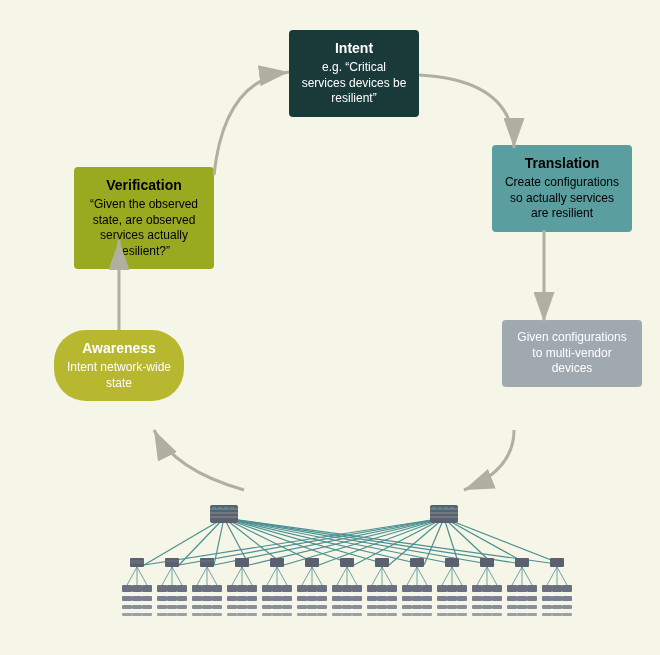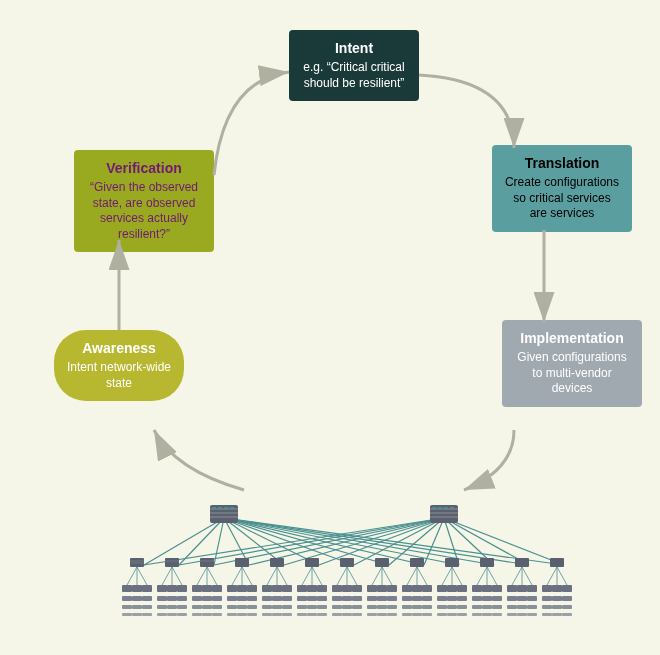--- a/index.html
+++ b/index.html
@@ -68,53 +68,52 @@
       color: white;
       width: 130px;
       top: 330px;
       left: 30px;
       border-radius: 32px;
     }
 
     
     .box-verification {
       background-color: #9aaa20;
-      color: #701a75;
+      color: #000000;
       width: 140px;
-      top: 150px;
+      top: 167px;
       left: 50px;
     }
 
     
     .arrows-svg {
       position: absolute;
       top: 0;
       left: 0;
       width: 660px;
       height: 655px;
       pointer-events: none;
     }
   </style>
 </head>
 <body>
 
 <div class="diagram-container">
 
   <div class="box box-intent">
     <div class="box-title">Intent</div>
-    <div class="box-body">e.g. “Critical critical should be resilient”</div>
+    <div class="box-body">e.g. “Critical services devices be resilient”</div>
   </div>
 
   <div class="box box-translation">
     <div class="box-title">Translation</div>
-    <div class="box-body">Create configurations so critical services are services</div>
+    <div class="box-body">Create configurations so actually services are resilient</div>
   </div>
 
   <div class="box box-implementation">
-    <div class="box-title">Implementation</div>
     <div class="box-body">Given configurations to multi-vendor devices</div>
   </div>
 
   <div class="box box-awareness">
     <div class="box-title">Awareness</div>
     <div class="box-body">Intent network-wide state</div>
   </div>
 
   <div class="box box-verification">
     <div class="box-title">Verification</div>

